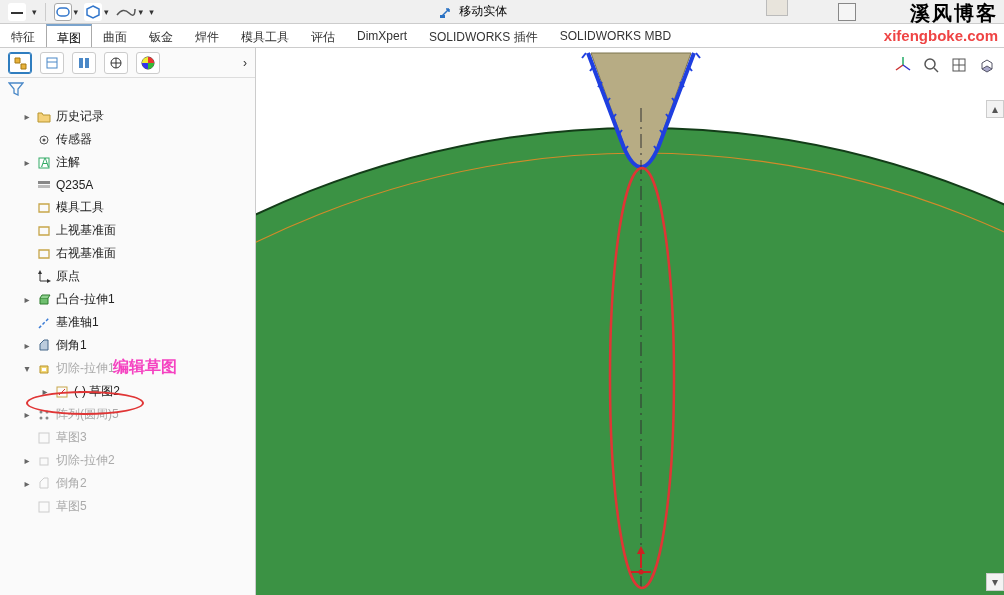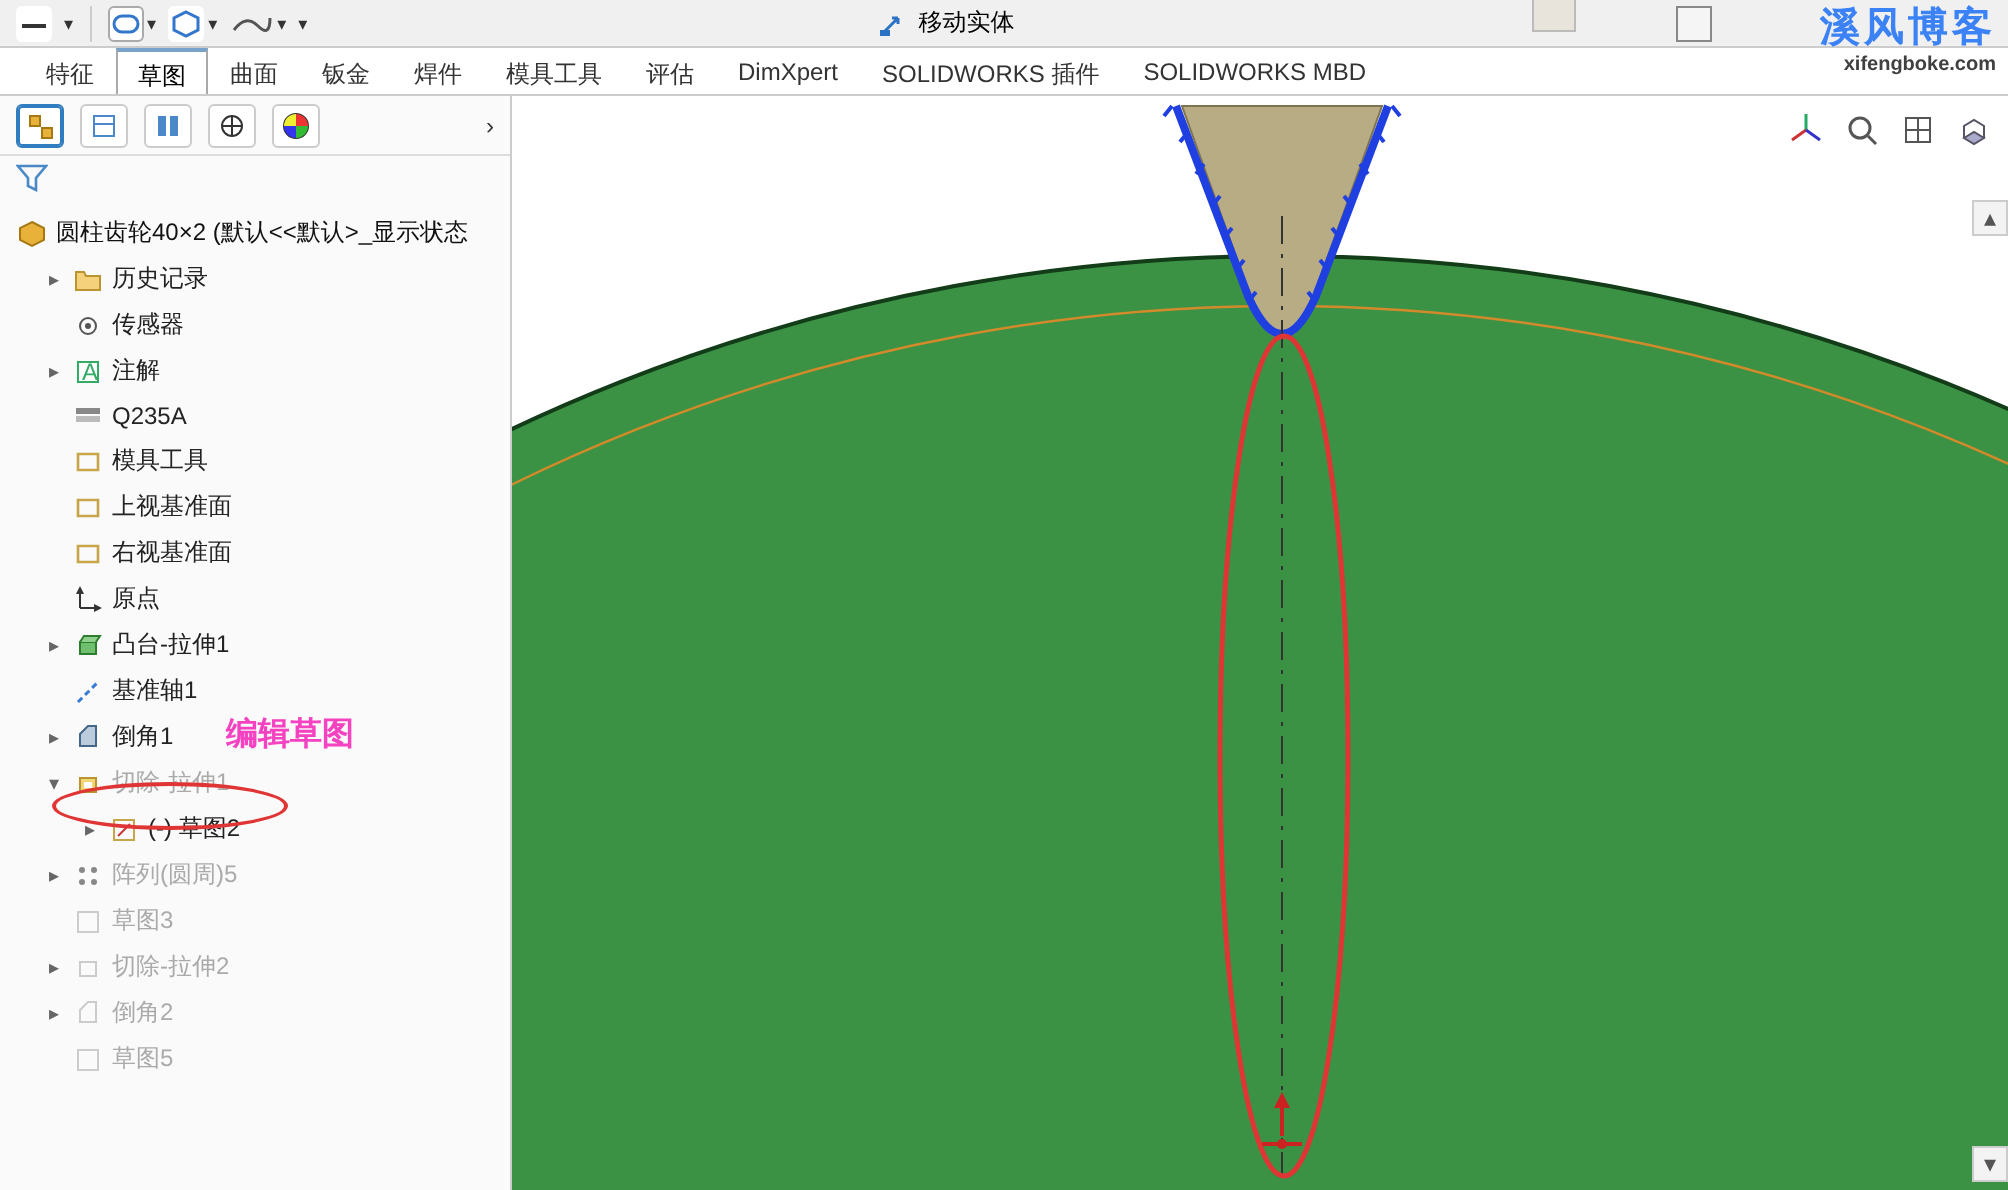--- a/index.html
+++ b/index.html
@@ -4,23 +4,23 @@
 <style>
 * { box-sizing: border-box; margin: 0; padding: 0; font-family: "Microsoft YaHei", Arial, sans-serif; font-size: 12px; }
 html, body { width: 1004px; height: 595px; overflow: hidden; background: #fff; }
 .top-toolbar { height: 24px; background: #f0f0f0; border-bottom: 1px solid #ccc; display: flex; align-items: center; padding: 0 8px; gap: 6px; }
 .top-toolbar .dd { display:flex; align-items:center; gap:2px; }
 .top-toolbar .chev { font-size: 9px; color:#333; }
 .tb-icon { width: 18px; height: 18px; display:inline-flex; align-items:center; justify-content:center; border:1px solid #aaa; border-radius:3px; background:#fff; }
 .top-toolbar .spacer { flex: 1; }
 .move-label { margin-left: 8px; display:flex; align-items:center; gap:4px; }
 .watermark { position:absolute; top:0; right:6px; text-align:right; z-index:30; }
-.watermark .cn { color:#3b82f6; font-weight:bold; font-size:20px; font-family:"KaiTi","STKaiti",serif; letter-spacing:2px; }
-.watermark .url { color:#404040; font-weight:bold; font-size:10px; }
-.ribbon { height: 24px; background:#fff; border-bottom:1px solid #ccc; display:flex;padding-left:12px; }
+.watermark .cn { color:#000000; font-weight:bold; font-size:20px; font-family:"KaiTi","STKaiti",serif; letter-spacing:2px; }
+.watermark .url { color:#ef4444; font-weight:bold; font-size:15px; }
+.ribbon { height: 24px; background:#fff; border-bottom:1px solid #ccc; display:flex; }
 .ribbon .tab { padding: 4px 10px; border:1px solid transparent; border-bottom:none; cursor:pointer; }
 .ribbon .tab.inactive { color:#333; }
 .ribbon .tab.active { background:#fff; border-color:#aaa; border-top:2px solid #7aa3cc;text-align:center; }
 .main { display:flex; height: calc(595px - 24px - 24px); position:relative; }
 .left { width: 256px; border-right:1px solid #ccc; display:flex; flex-direction:column; background:#fafafa; position:relative; }
 .panel-tabs { height:30px; display:flex; align-items:center; gap:8px; padding:4px 8px; border-bottom:1px solid #ddd; }
 .panel-tab { width:24px; height:22px; border:1px solid #ccc; border-radius:3px; display:flex; align-items:center; justify-content:center; background:#fff; cursor:pointer; }
 .panel-tab.active { border-color:#2f7dbf; box-shadow:0 0 0 1px #2f7dbf inset; }
 .panel-tabs .chev { margin-left:auto; color:#333; }
 .filter-row { padding: 4px 8px; }
@@ -149,28 +149,20 @@
         </div>
       <span class="chev">›</span>
     </div>
     <div class="filter-row">
       <svg class="funnel" viewBox="0 0 16 14">
           <path d="M1 1h14l-5 6v6l-4-2V7z" fill="none" stroke="#4a88c7" stroke-width="1.3"></path>
         </svg>
     </div>
 
     <div class="tree">
-      <div class="tree-row root-row">
-        <span class="ico">
-            <svg width="14" height="14">
-              <path d="M7 1l6 3v6l-6 3-6-3V4z" fill="#e8b23a" stroke="#a57812"></path>
-            </svg>
-          </span>
-        <span style="white-space:nowrap;overflow:hidden;text-overflow:clip;">圆柱齿轮40×2  (默认&lt;&lt;默认&gt;_显示状态</span>
-      </div>
       <div id="tree-items">
           <div class="tree-row indent1">
             <span class="exp">▸</span>
             <span class="ico">
               <svg width="14" height="12">
                 <path d="M1 2h4l1 2h7v7H1z" fill="#f4d17a" stroke="#b8952f"></path>
               </svg>
             </span>
             <span>历史记录</span>
           </div>

